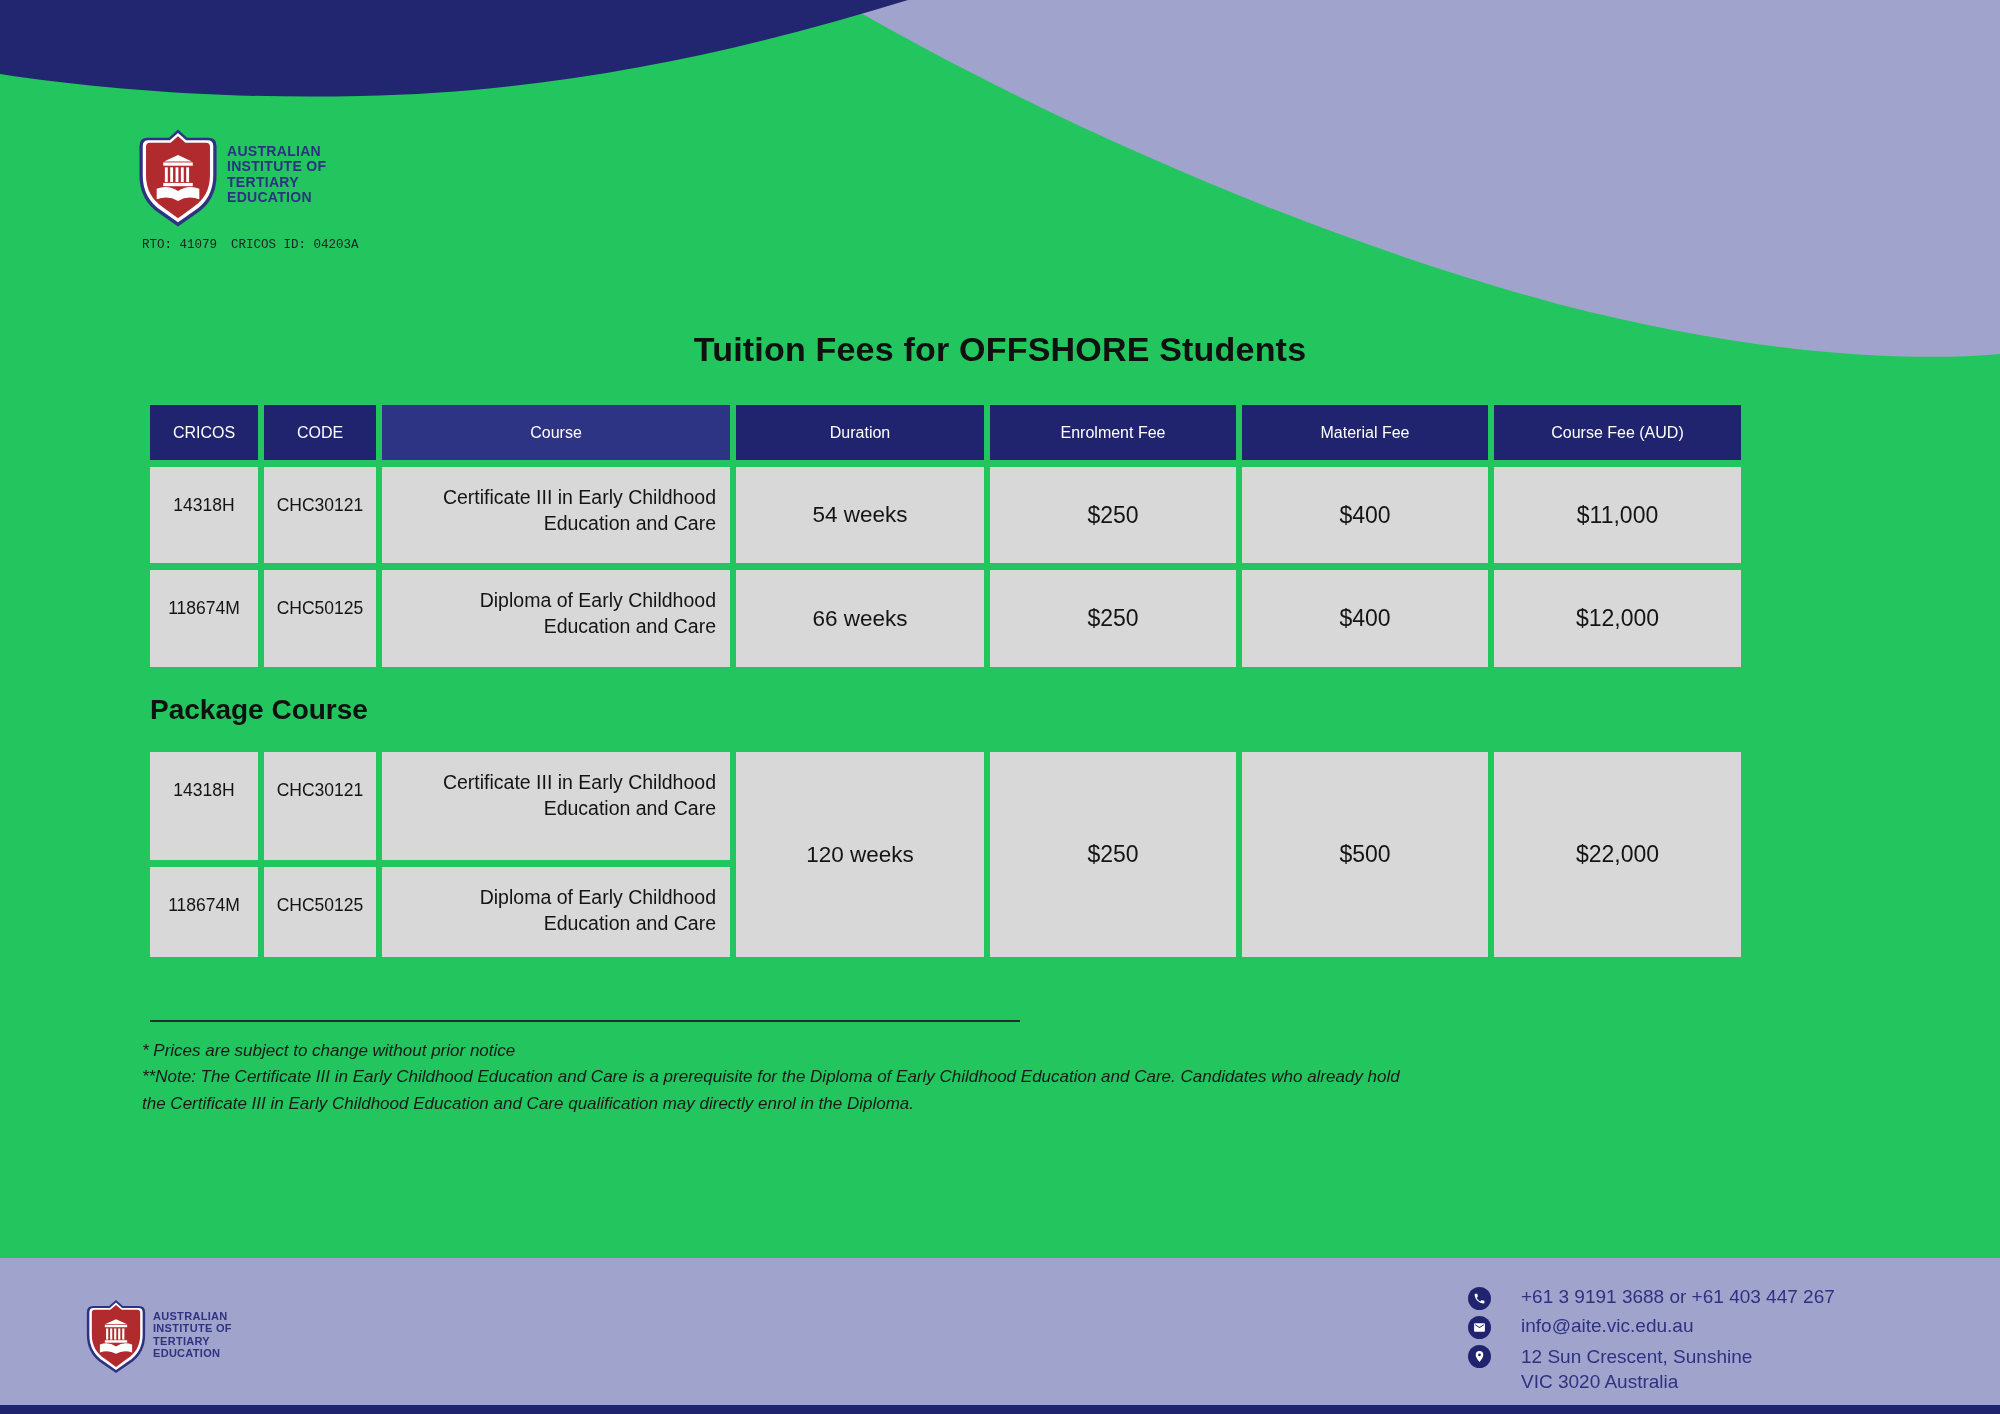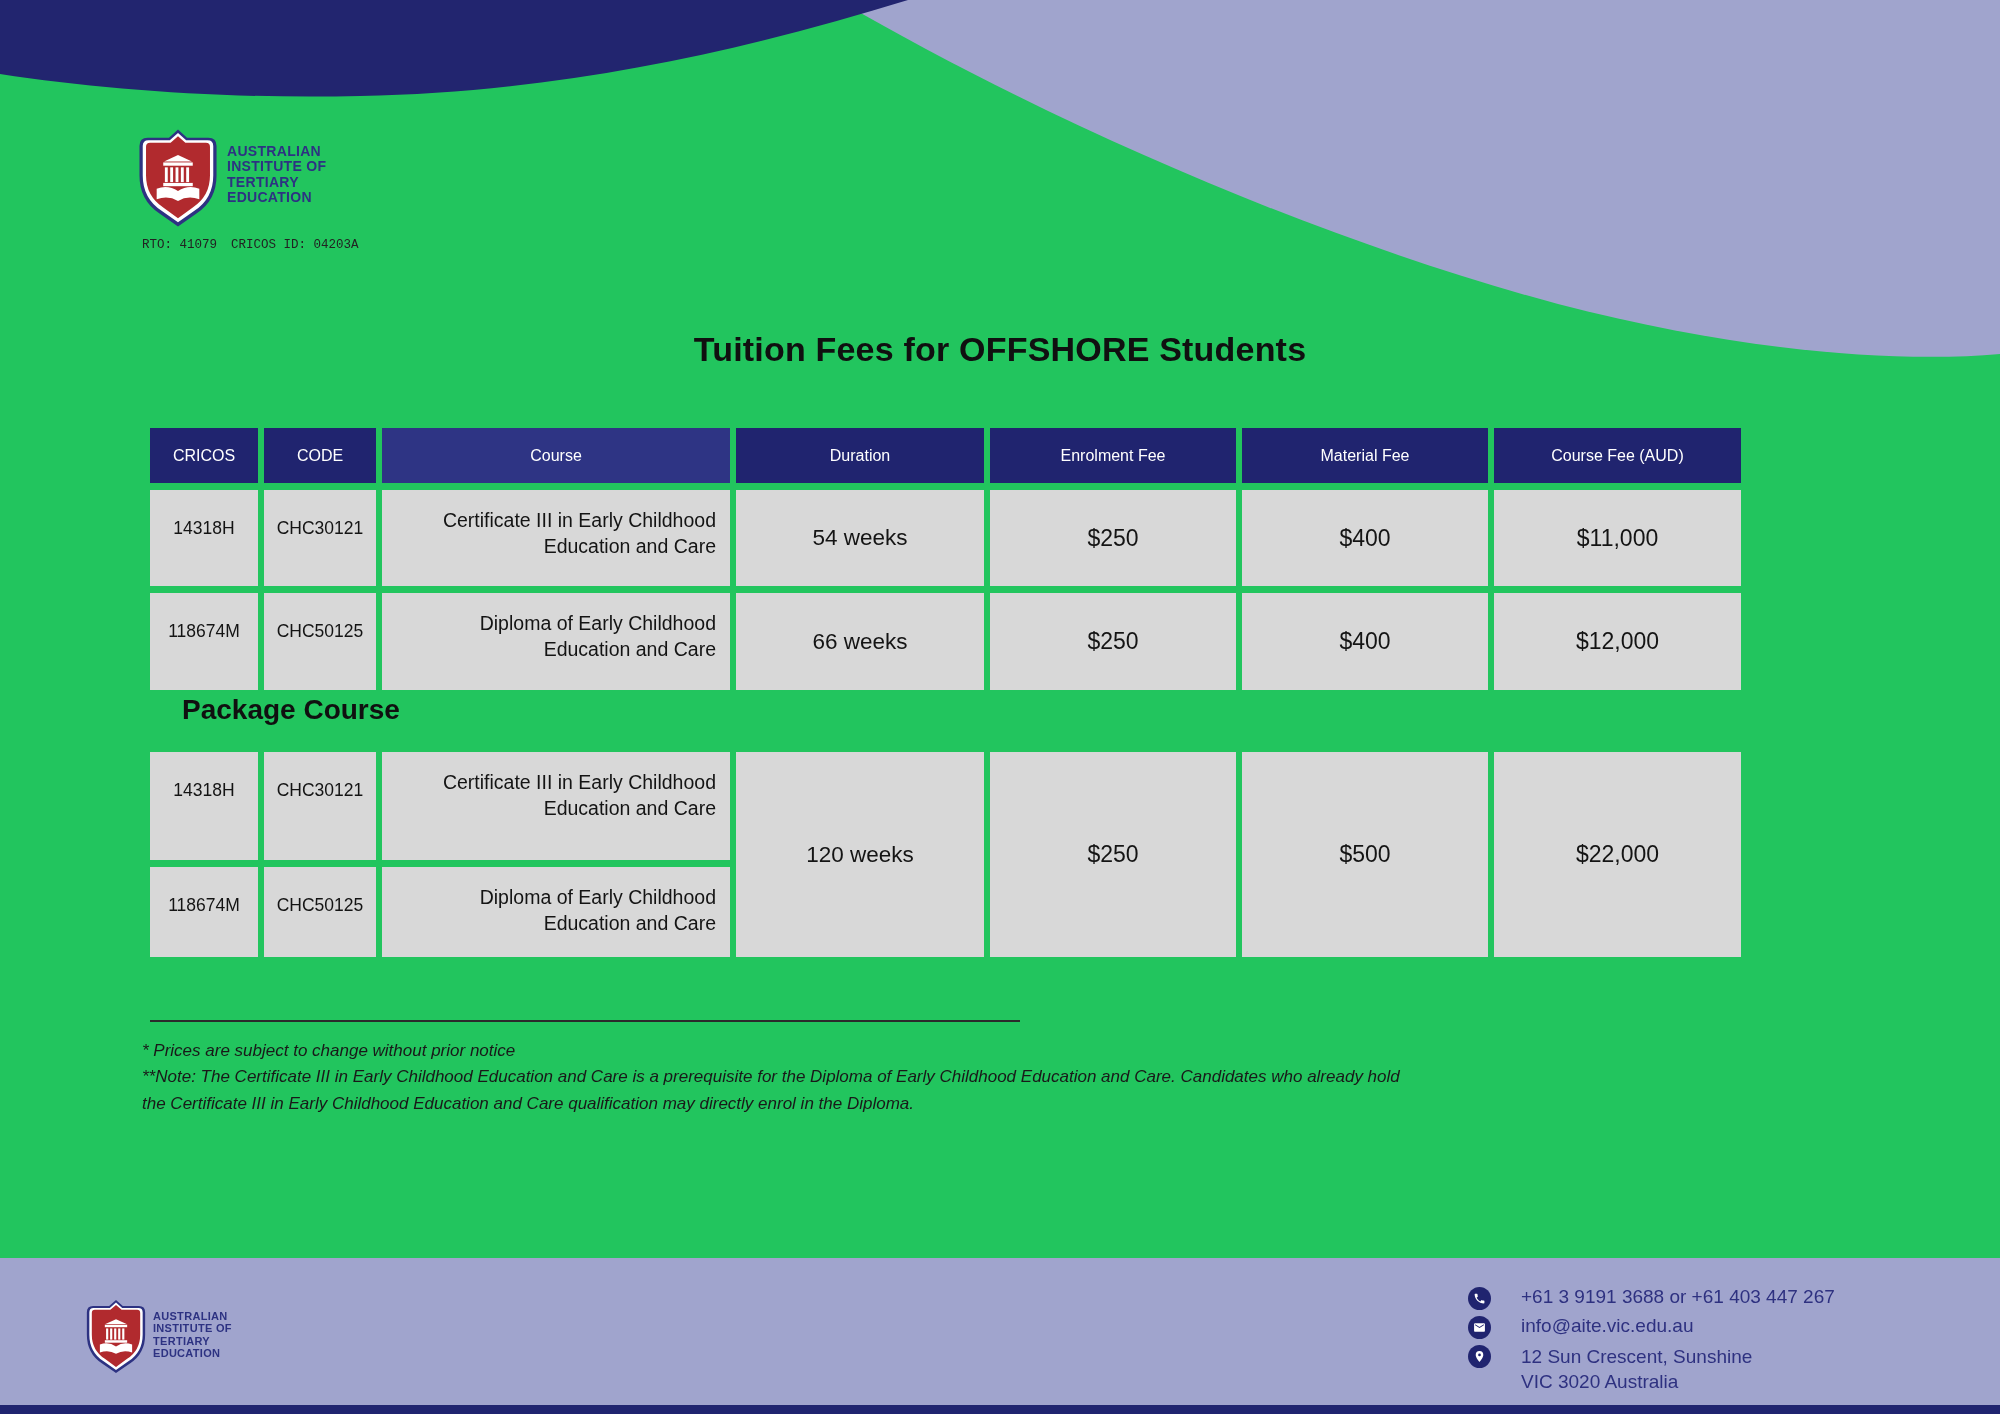--- a/index.html
+++ b/index.html
@@ -22,37 +22,37 @@
   .rto-line span { margin-right:14px; }
 
   
   .doc-title { position:absolute; top:330px; left:0; width:100%; text-align:center;
                font-size:34px; font-weight:bold; color:#101010; letter-spacing:0.2px; }
 
   
   .fees-grid { position:absolute; left:150px; display:grid;
                grid-template-columns:108px 112px 348px 248px 246px 246px 247px;
                column-gap:6px; row-gap:7px; }
-  .main-table { top:428px; grid-template-rows:55px 96px 97px;border-radius:17px; }
+  .main-table { top:405px; grid-template-rows:55px 96px 97px;border-radius:17px; }
   .package-table { top:752px; grid-template-rows:108px 90px; }
 
   .th { background:#20246f; color:#ffffff; font-size:16px;
         display:flex; align-items:center; justify-content:center; text-align:center; }
   .th-course { background:#2e3484; }
   .td { background:#d8d8d8; color:#141414; }
   .td-id { display:flex; justify-content:center; padding-top:28px; font-size:17.5px; }
   .td-course { padding:17px 14px 0 14px; font-size:19.5px; line-height:1.35;text-align:right; }
   .td-center { display:flex; align-items:center; justify-content:center; font-size:22.5px; }
   .td-fee { font-size:23px; }
   .span2 { grid-row:1 / span 2; }
   .c4 { grid-column:4; } .c5 { grid-column:5; } .c6 { grid-column:6; } .c7 { grid-column:7; }
 
   
   .package-heading { position:absolute; top:694px; left:150px;
-                     font-size:28px; font-weight:bold; color:#101010;margin-left:32px; }
+                     font-size:28px; font-weight:bold; color:#101010; }
 
   
   .note-divider { position:absolute; top:1020px; left:150px; width:870px;
                   border:none; border-top:2.5px solid #2b2b2b; }
   .notes { position:absolute; top:1038px; left:142px; width:1258px;
            font-style:italic; font-size:17px; color:#191919; line-height:1.55; }
 
   
   .footer { position:absolute; left:0; top:1258px; width:2000px; height:156px;
             background:#a0a4cd; }

